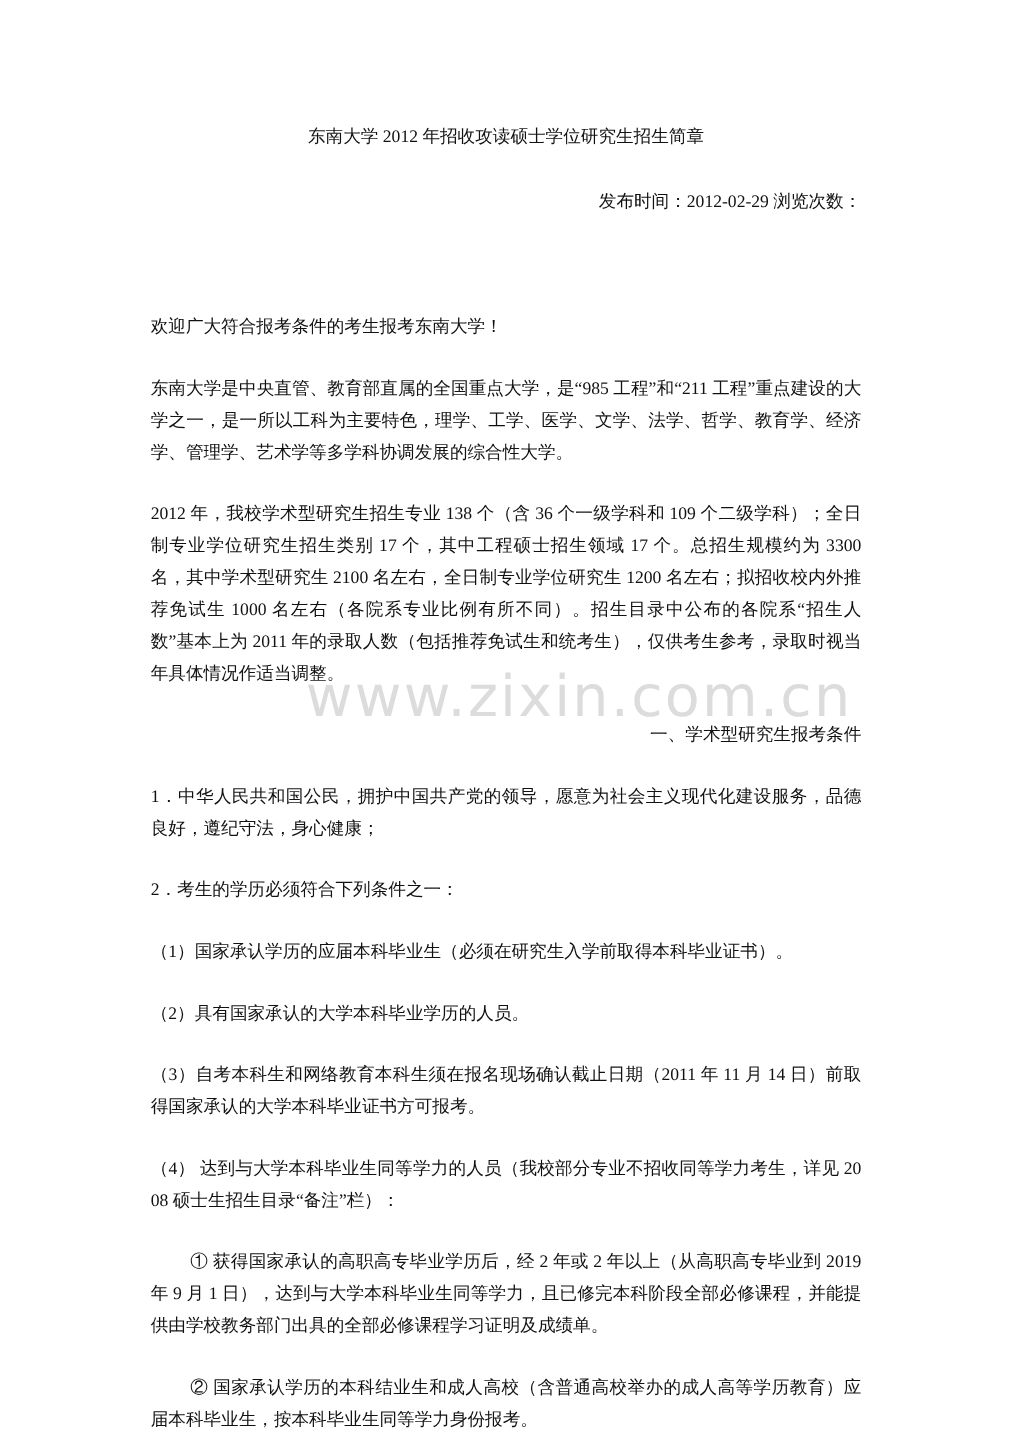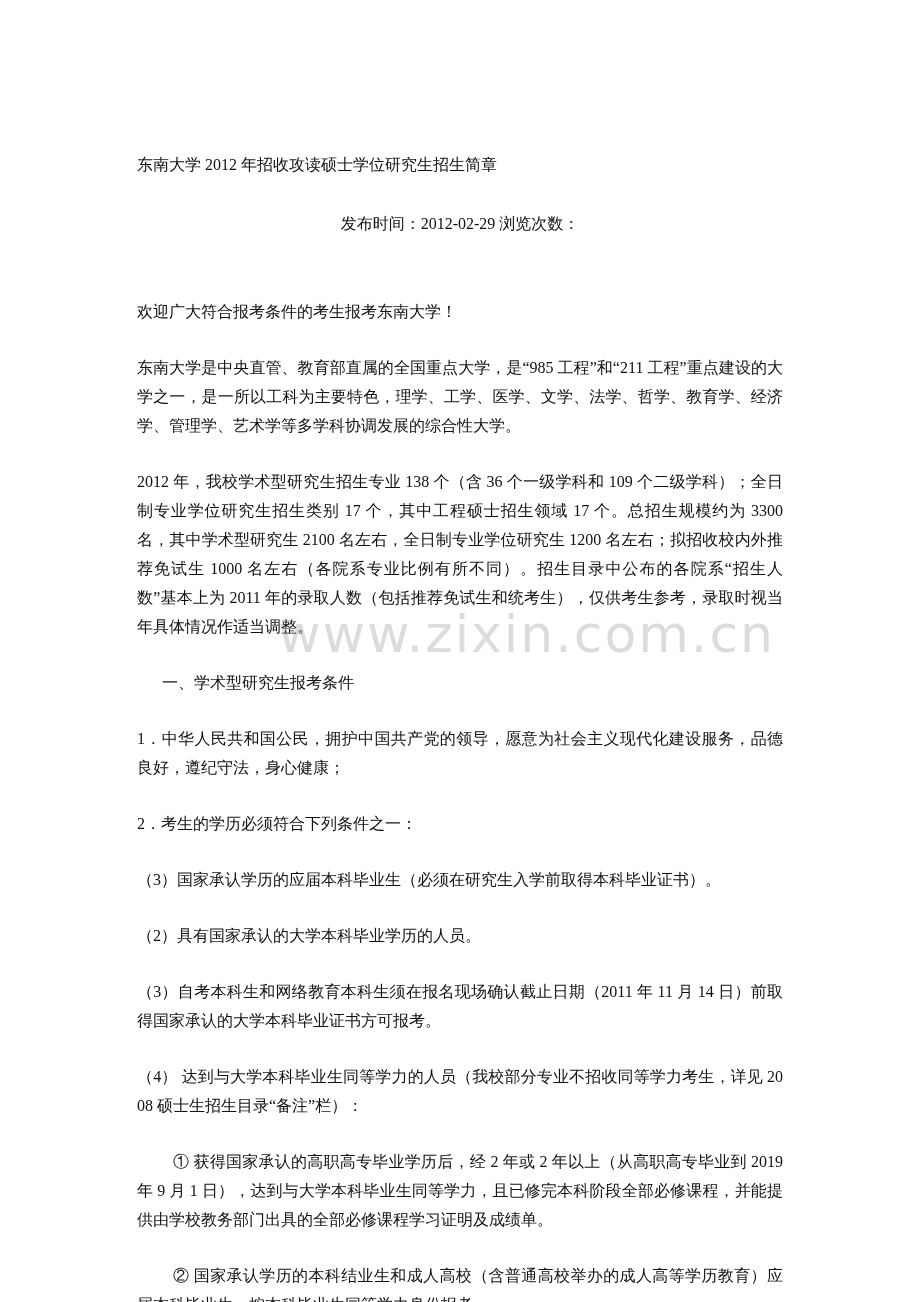--- a/index.html
+++ b/index.html
@@ -28,30 +28,28 @@
     font-size: 16px;
     line-height: 29px;
     text-align: justify;
     text-justify: inter-ideograph;
     word-break: break-all;
     position: relative;
     z-index: 2;
   }
   .doc p.title {
     margin-bottom: 30px;
-    text-align: left;
-    margin-top: 40px;
+    text-align: center;
   }
   .doc p.meta {
-    margin-bottom: 59px;
-    text-align: center;
+    margin-bottom: 85px;
+    text-align: right;
   }
   .doc p.heading {
-    text-align: left;
-    margin-left: 25px;
+    text-align: right;
   }
   .doc p.indent {
     text-indent: 36px;
   }
   .watermark {
     position: absolute;
     left: 278px;
     top: 604px;
     font-family: "DejaVu Sans", "Liberation Sans", sans-serif;
     font-size: 52px;
@@ -73,21 +71,21 @@
   <div class="doc">
     <p class="title">东南大学 2012 年招收攻读硕士学位研究生招生简章</p>
     <p class="meta">发布时间：2012-02-29 浏览次数：</p>
 
     <p>欢迎广大符合报考条件的考生报考东南大学！</p>
     <p>东南大学是中央直管、教育部直属的全国重点大学，是“985 工程”和“211 工程”重点建设的大学之一，是一所以工科为主要特色，理学、工学、医学、文学、法学、哲学、教育学、经济学、管理学、艺术学等多学科协调发展的综合性大学。</p>
     <p>2012 年，我校学术型研究生招生专业 138 个（含 36 个一级学科和 109 个二级学科）；全日制专业学位研究生招生类别 17 个，其中工程硕士招生领域 17 个。总招生规模约为 3300 名，其中学术型研究生 2100 名左右，全日制专业学位研究生 1200 名左右；拟招收校内外推荐免试生 1000 名左右（各院系专业比例有所不同）。招生目录中公布的各院系“招生人数”基本上为 2011 年的录取人数（包括推荐免试生和统考生），仅供考生参考，录取时视当年具体情况作适当调整。</p>
     <p class="heading">一、学术型研究生报考条件</p>
     <p>1．中华人民共和国公民，拥护中国共产党的领导，愿意为社会主义现代化建设服务，品德良好，遵纪守法，身心健康；</p>
     <p>2．考生的学历必须符合下列条件之一：</p>
-    <p>（3）国家承认学历的应届本科毕业生（必须在研究生入学前取得本科毕业证书）。</p>
+    <p>（1）国家承认学历的应届本科毕业生（必须在研究生入学前取得本科毕业证书）。</p>
     <p>（2）具有国家承认的大学本科毕业学历的人员。</p>
     <p>（3）自考本科生和网络教育本科生须在报名现场确认截止日期（2011 年 11 月 14 日）前取得国家承认的大学本科毕业证书方可报考。</p>
     <p>（4） 达到与大学本科毕业生同等学力的人员（我校部分专业不招收同等学力考生，详见 2008 硕士生招生目录“备注”栏）：</p>
     <p class="indent">① 获得国家承认的高职高专毕业学历后，经 2 年或 2 年以上（从高职高专毕业到 2019 年 9 月 1 日），达到与大学本科毕业生同等学力，且已修完本科阶段全部必修课程，并能提供由学校教务部门出具的全部必修课程学习证明及成绩单。</p>
     <p class="indent">② 国家承认学历的本科结业生和成人高校（含普通高校举办的成人高等学历教育）应届本科毕业生，按本科毕业生同等学力身份报考。</p>
 
   </div>
 </div>
 
 </body></html>

